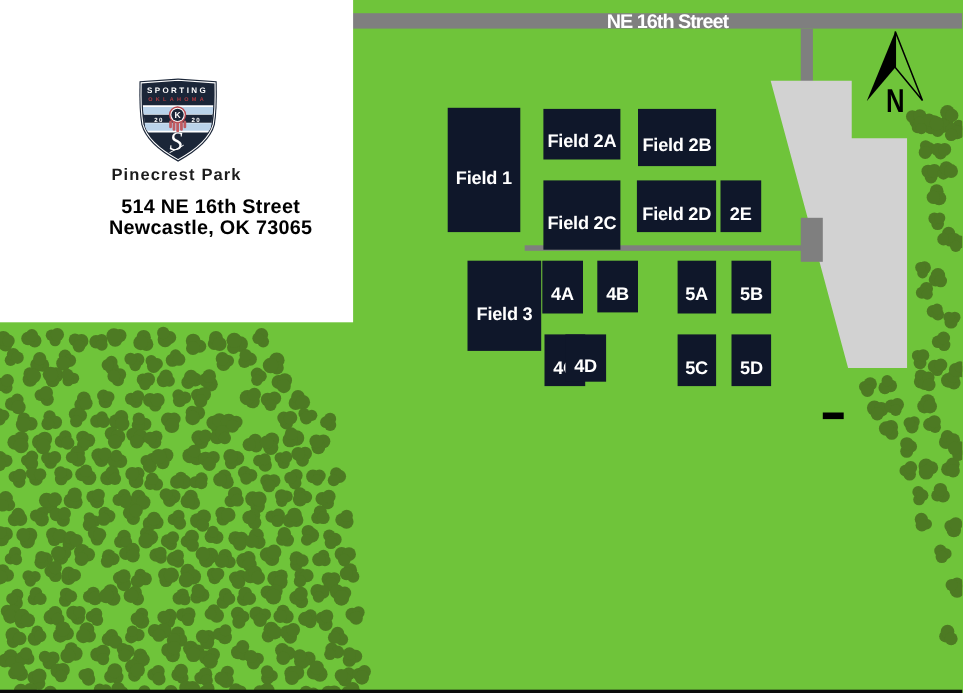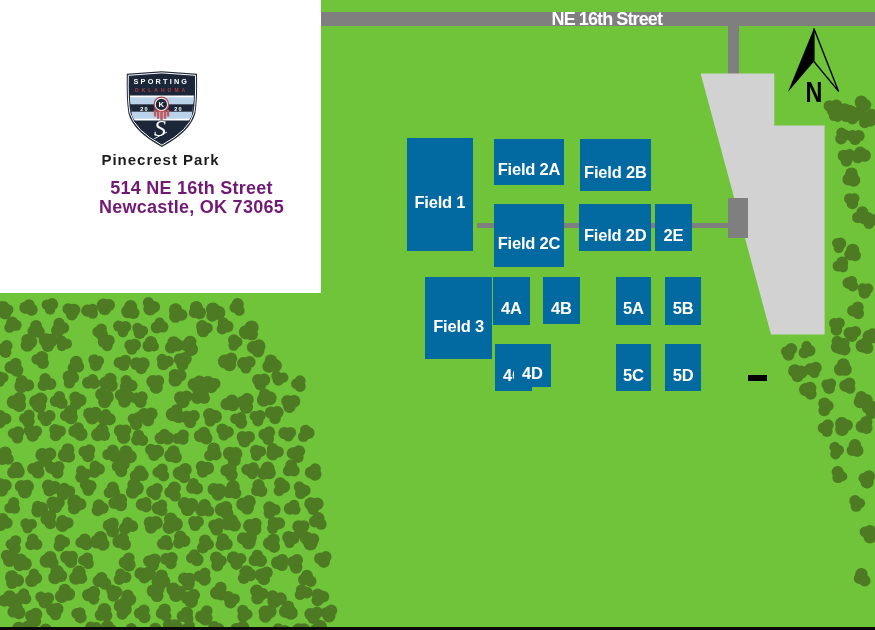--- a/index.html
+++ b/index.html
@@ -1,19 +1,19 @@
 <!DOCTYPE html>
 <html><head>
 <meta charset="utf-8">
 <style>
   * { margin:0; padding:0; box-sizing:border-box; -webkit-font-smoothing:antialiased; }
   html,body { width:875px; height:630px; overflow:hidden; }
   body { position:relative; font-family:"Liberation Sans",sans-serif; background:#6fc43a; }
   .abs { position:absolute; }
-  .field { position:absolute; background:#0369a1; color:#fff; display:flex; align-items:center; justify-content:center; padding-top:16px; font-size:16.5px; font-weight:bold; letter-spacing:-0.2px;margin-top:40px; }
+  .field { position:absolute; background:#0f172a; color:#fff; display:flex; align-items:center; justify-content:center; padding-top:16px; font-size:16.5px; font-weight:bold; letter-spacing:-0.2px; }
 </style>
 </head>
 <body>
 
 <div class="abs" style="left:0;top:12px;width:875px;height:14px;background:#7f7f7f"></div>
 <div class="abs" style="left:402px;top:11.5px;width:260px;height:16px;color:#fff;font-size:18px;font-weight:bold;letter-spacing:-0.9px;text-align:right;line-height:15px">NE 16th Street</div>
 
 <div class="abs" style="left:728px;top:26px;width:11px;height:52px;background:#7f7f7f"></div>
 
 <svg class="abs" style="left:0;top:0" width="875" height="630" viewBox="0 0 875 630">
@@ -1006,13 +1006,13 @@
       <rect x="40.7" y="40.3" width="2.5" height="8.6" rx="1.2"></rect>
       <rect x="43.8" y="39.6" width="2.5" height="7" rx="1.2"></rect>
     </g>
 
     <text x="31" y="66" font-size="24" font-style="italic" font-family="Liberation Serif,serif" fill="#fff">S</text>
     <path d="M27 71 L44 62" stroke="#fff" stroke-width="0.9"></path>
   </g>
 </svg>
 
 <div class="abs" style="left:0;top:151px;width:321px;text-align:center;color:#1c1c1c;font-size:15px;font-weight:bold;letter-spacing:1px">Pinecrest Park</div>
-<div class="abs" style="left:0;top:179.3px;width:383px;text-align:center;color:#701a75;font-size:18px;font-weight:bold;letter-spacing:0.25px;line-height:18.2px">514 NE 16th Street<br>Newcastle, OK 73065</div>
+<div class="abs" style="left:0;top:179.3px;width:383px;text-align:center;color:#000000;font-size:18px;font-weight:bold;letter-spacing:0.25px;line-height:18.2px">514 NE 16th Street<br>Newcastle, OK 73065</div>
 
 </body></html>

